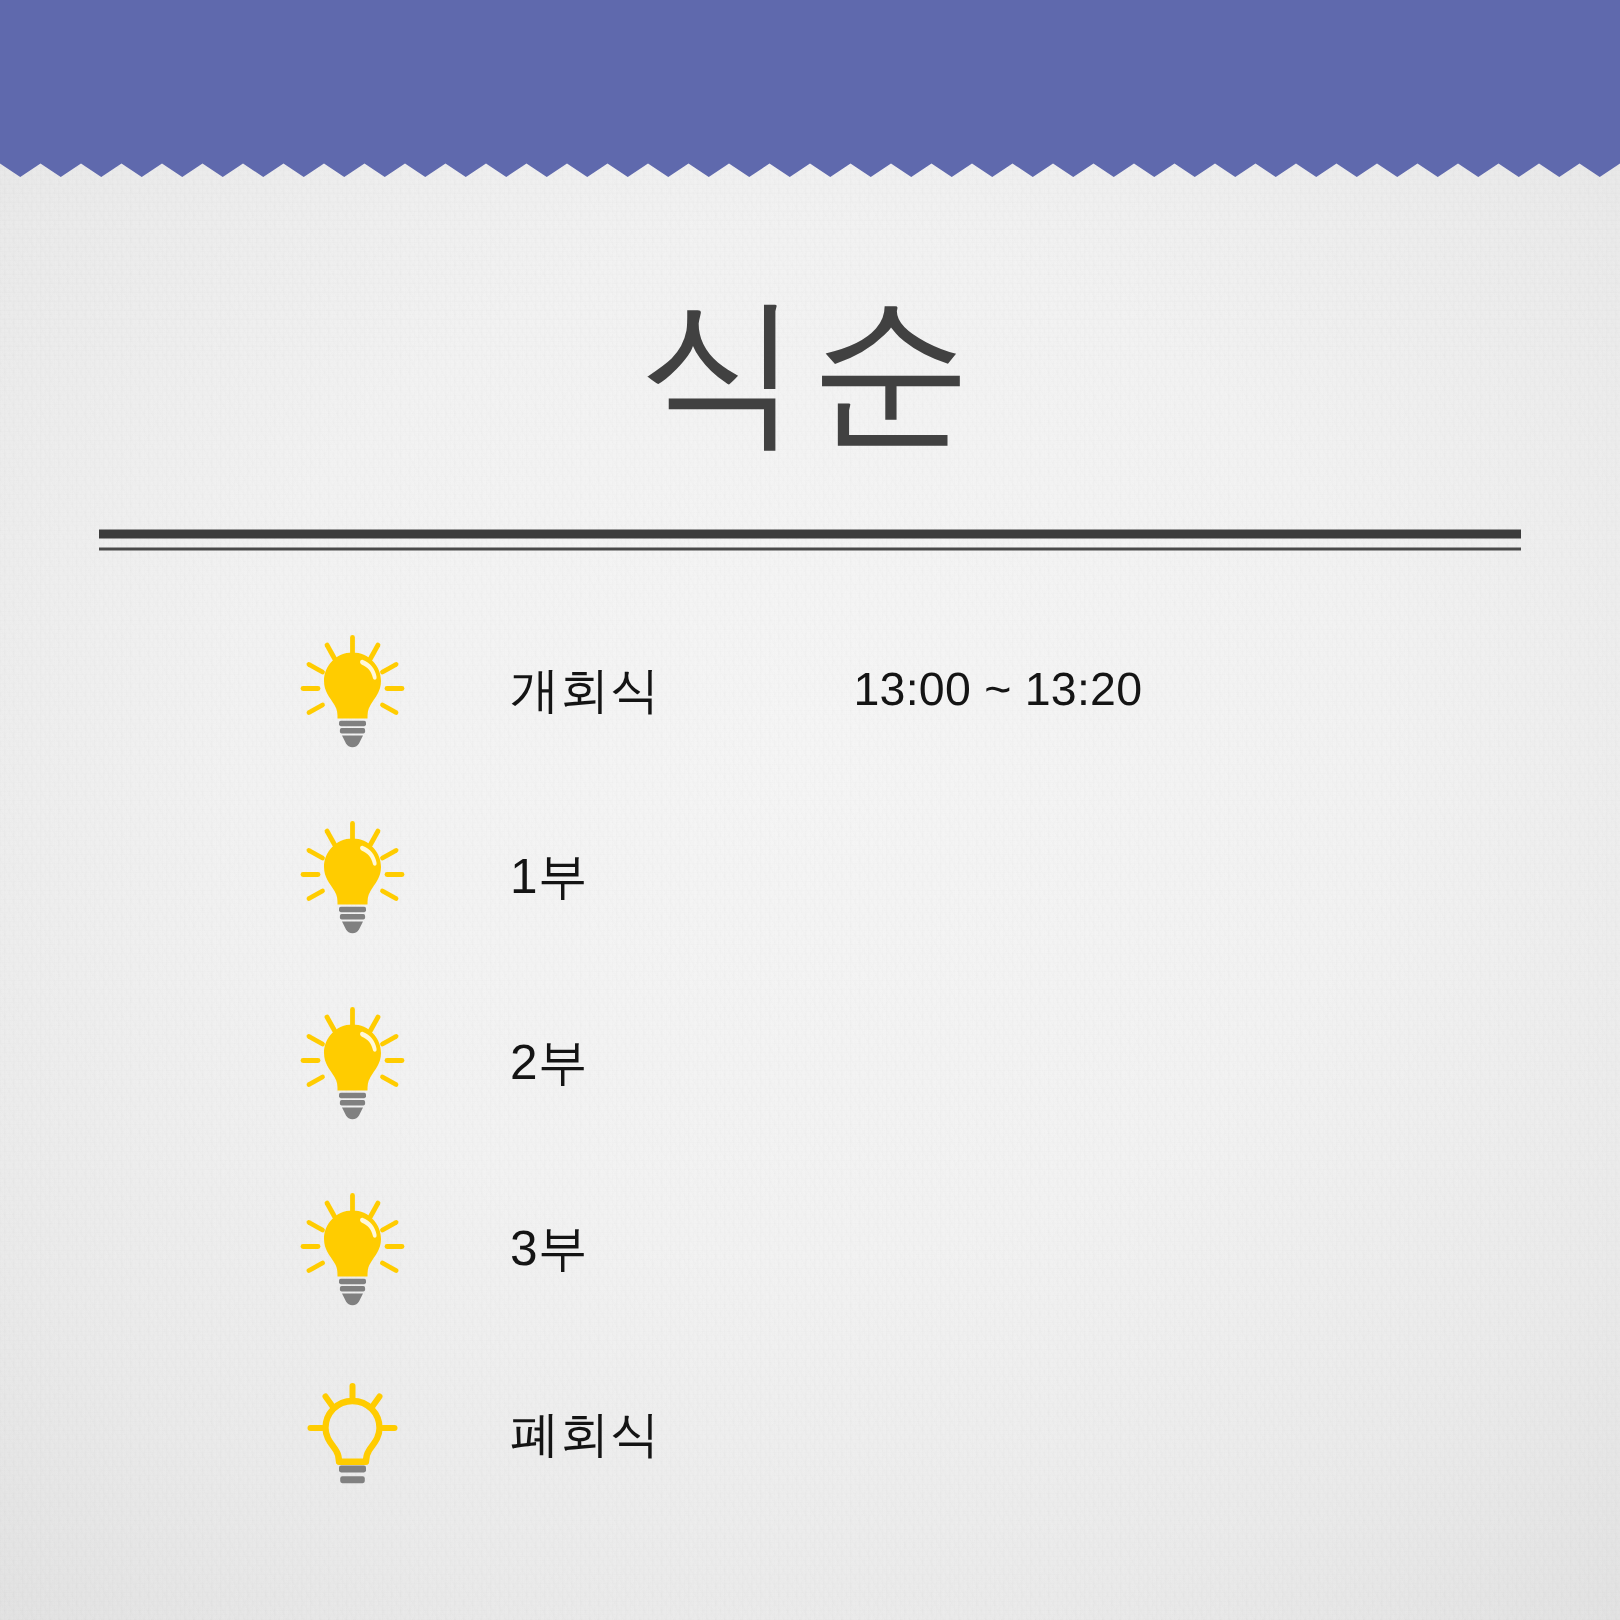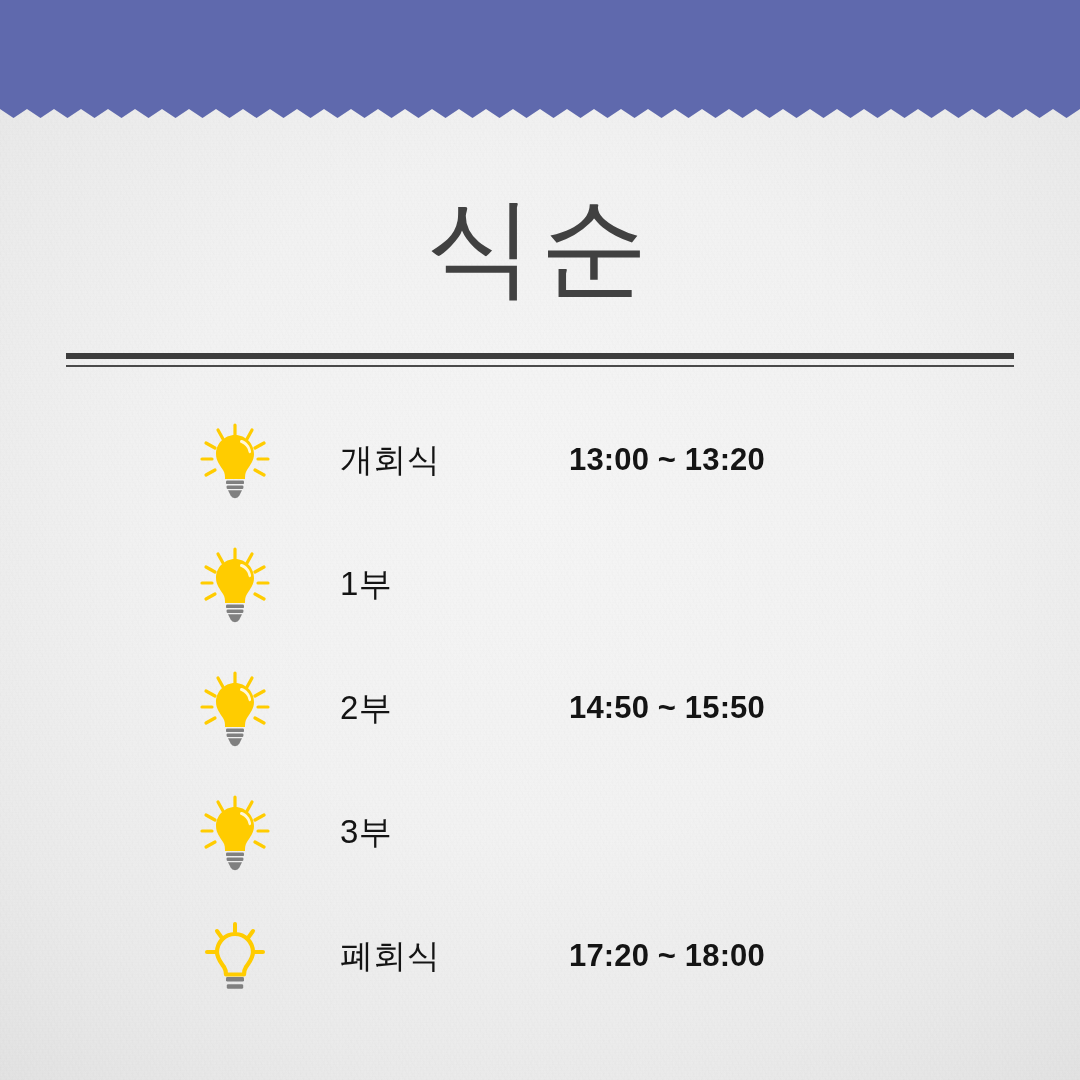--- a/index.html
+++ b/index.html
@@ -100,21 +100,21 @@
     font-weight:normal;
     color:#141414;
     letter-spacing:.01em;
     white-space:nowrap;
     margin-left:20px;
   }
   .program-row .row-time {
     position:absolute;
     left:569px;
     font-size:31px;
-    font-weight:bold;
+    font-weight:normal;
     color:#141414;
     letter-spacing:.005em;
     white-space:nowrap;
   }
 </style>
 </head>
 <body>
 
 <div class="poster">
 
@@ -235,21 +235,20 @@
         C49.7 27.8 47.2 24.6 43.3 23.1
         C41.2 22.3 42 19.3 44 20 Z"></path>
     <g fill="#808080">
       <rect x="28" y="60.5" width="18" height="3.6" rx="1.2"></rect>
       <rect x="28.6" y="65.4" width="16.8" height="3.6" rx="1.2"></rect>
       <path d="M30 70.3 h14 l-2.6 5.2 a5 5 0 0 1 -8.8 0 Z"></path>
     </g>
   </svg>
         </div>
         <div class="row-label">2부</div>
-        <div class="row-time">14:50 ~ 15:50</div>
       </div>
       <div class="program-row">
         <div class="row-icon">
   <svg width="74" height="80" viewBox="0 0 74 80">
     <g stroke="#ffcc00" stroke-width="3.2" stroke-linecap="round">
       <line x1="37" y1="5" x2="37" y2="15"></line>
       <line x1="20" y1="10" x2="25" y2="19"></line>
       <line x1="54" y1="10" x2="49" y2="19"></line>
       <line x1="8" y1="23" x2="17" y2="28"></line>
       <line x1="66" y1="23" x2="57" y2="28"></line>
@@ -298,17 +297,16 @@
         C46 56 46.2 53.7 48 51
         C51 46.5 55 42.5 55 36
         C55 26.5 47.5 18 37 18 Z"></path>
     <g fill="#808080">
       <rect x="28" y="61" width="18" height="4.6" rx="1.4"></rect>
       <rect x="28.8" y="68.2" width="16.4" height="4.6" rx="1.4"></rect>
     </g>
   </svg>
         </div>
         <div class="row-label">폐회식</div>
-        <div class="row-time">17:20 ~ 18:00</div>
       </div>
     </div>
 
 </div>
 
 </body></html>

